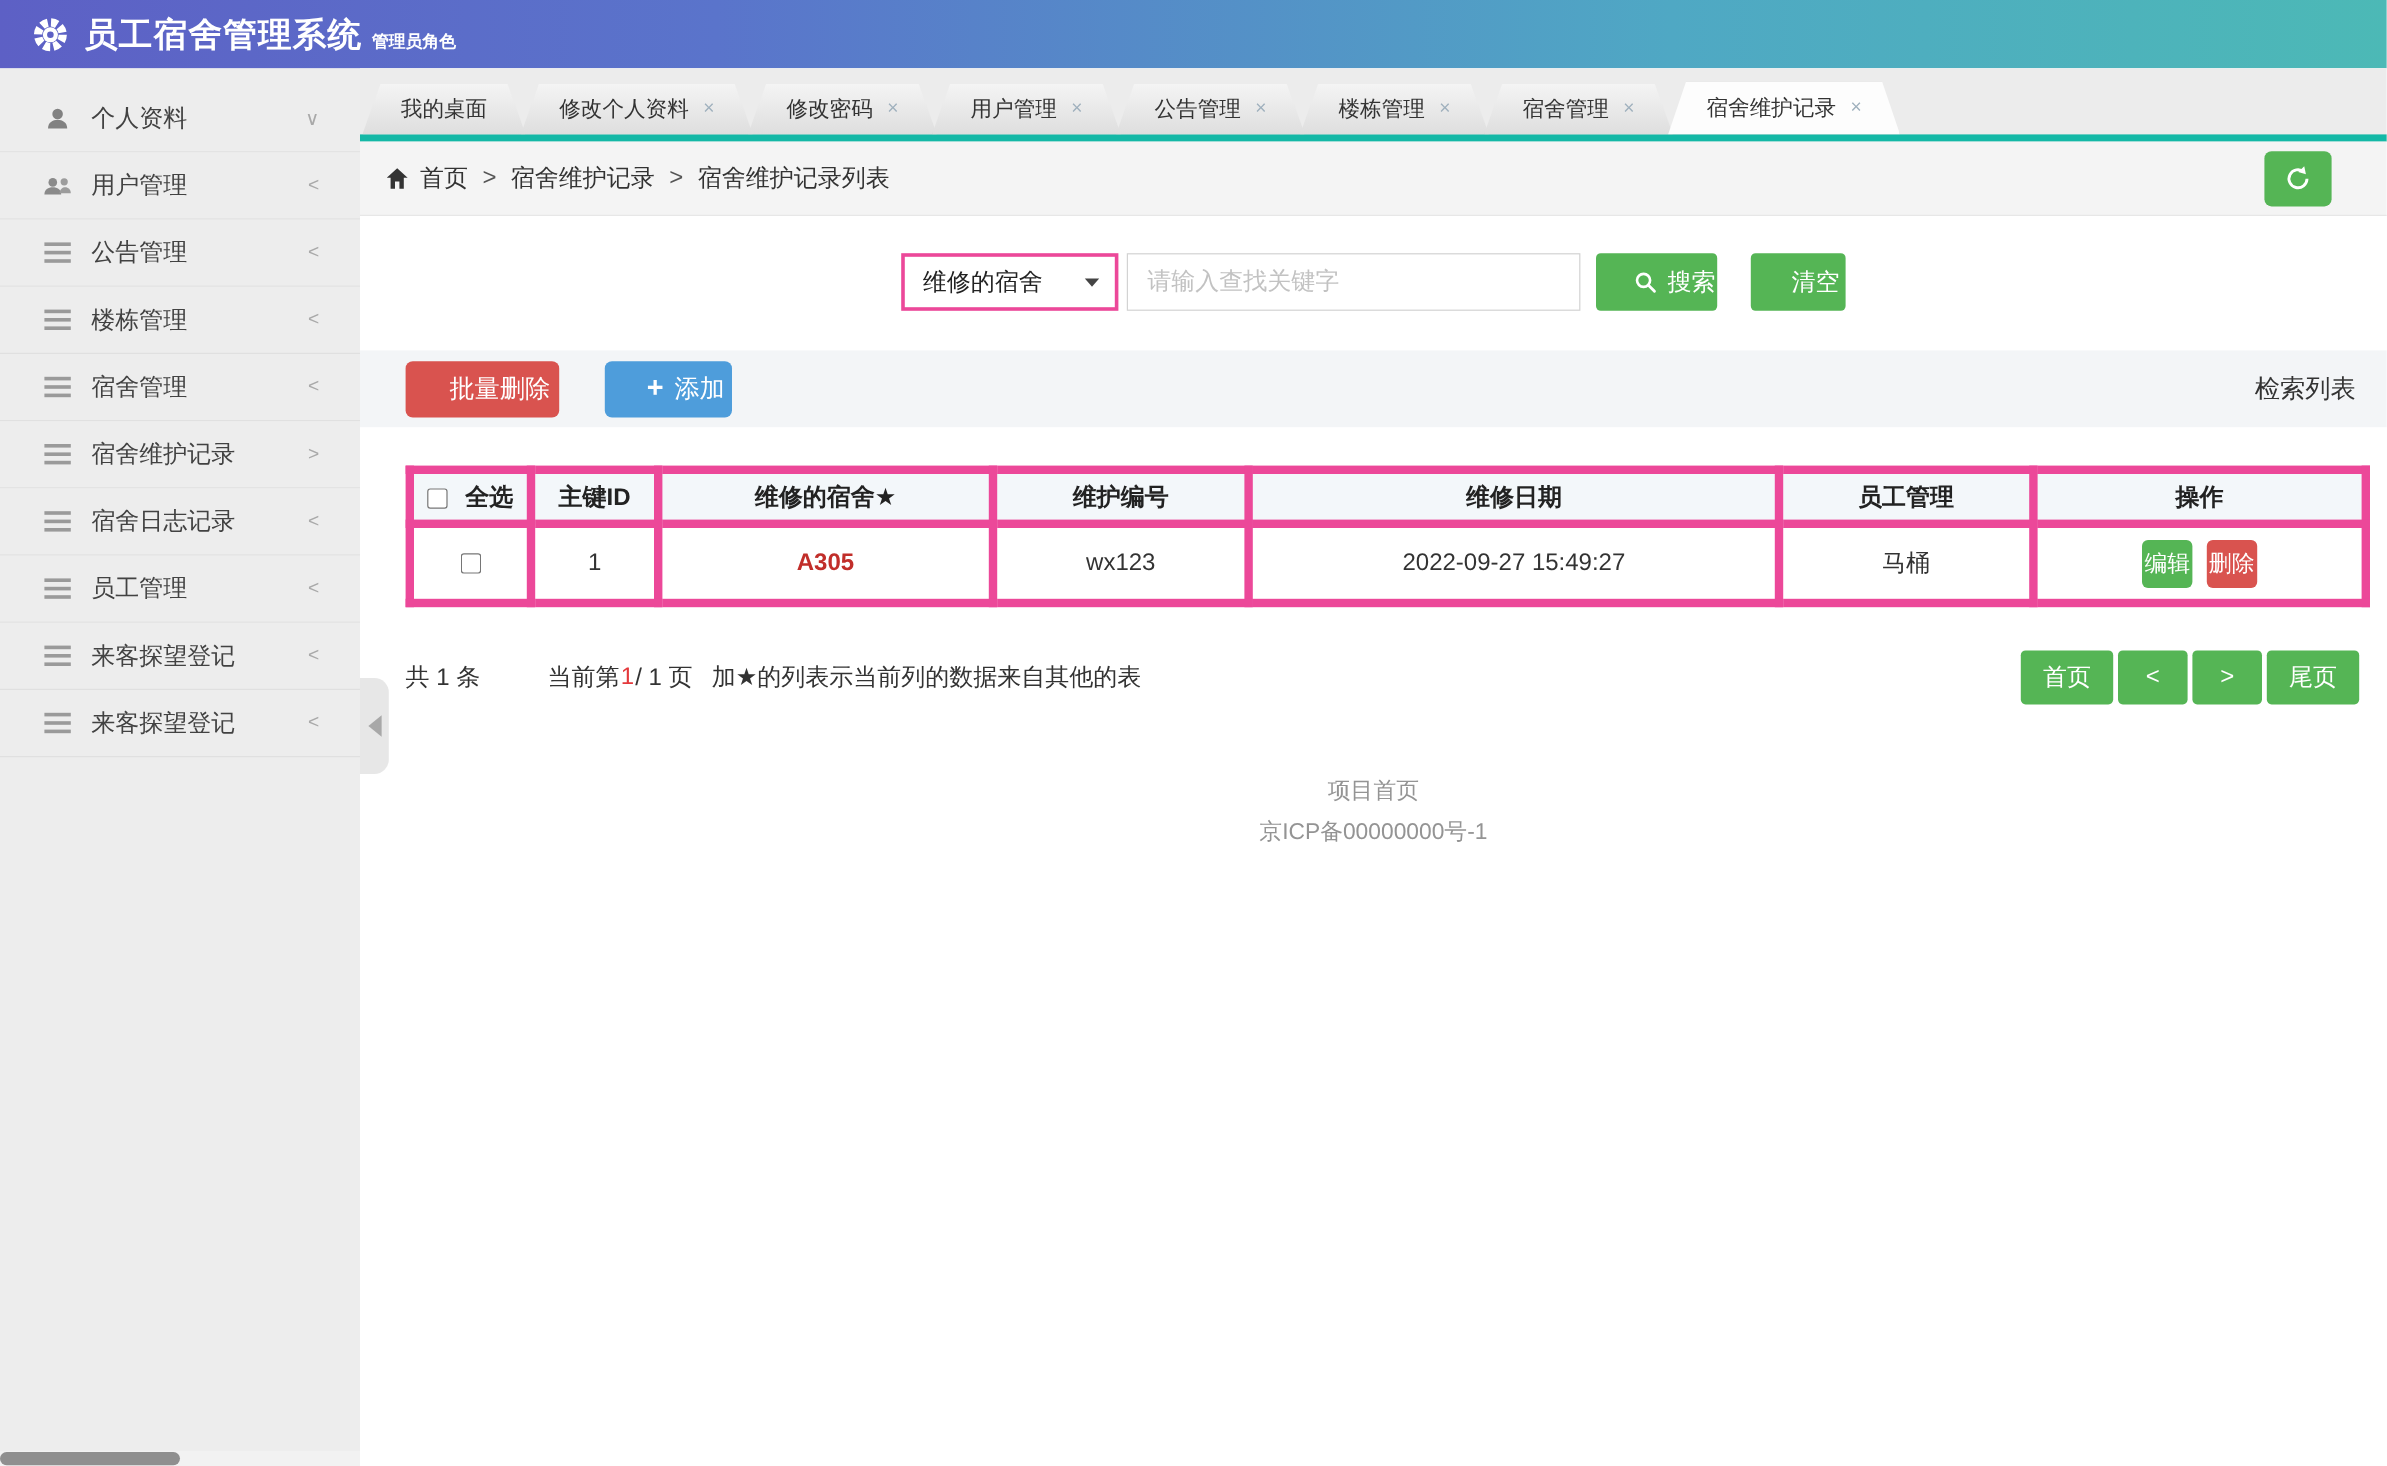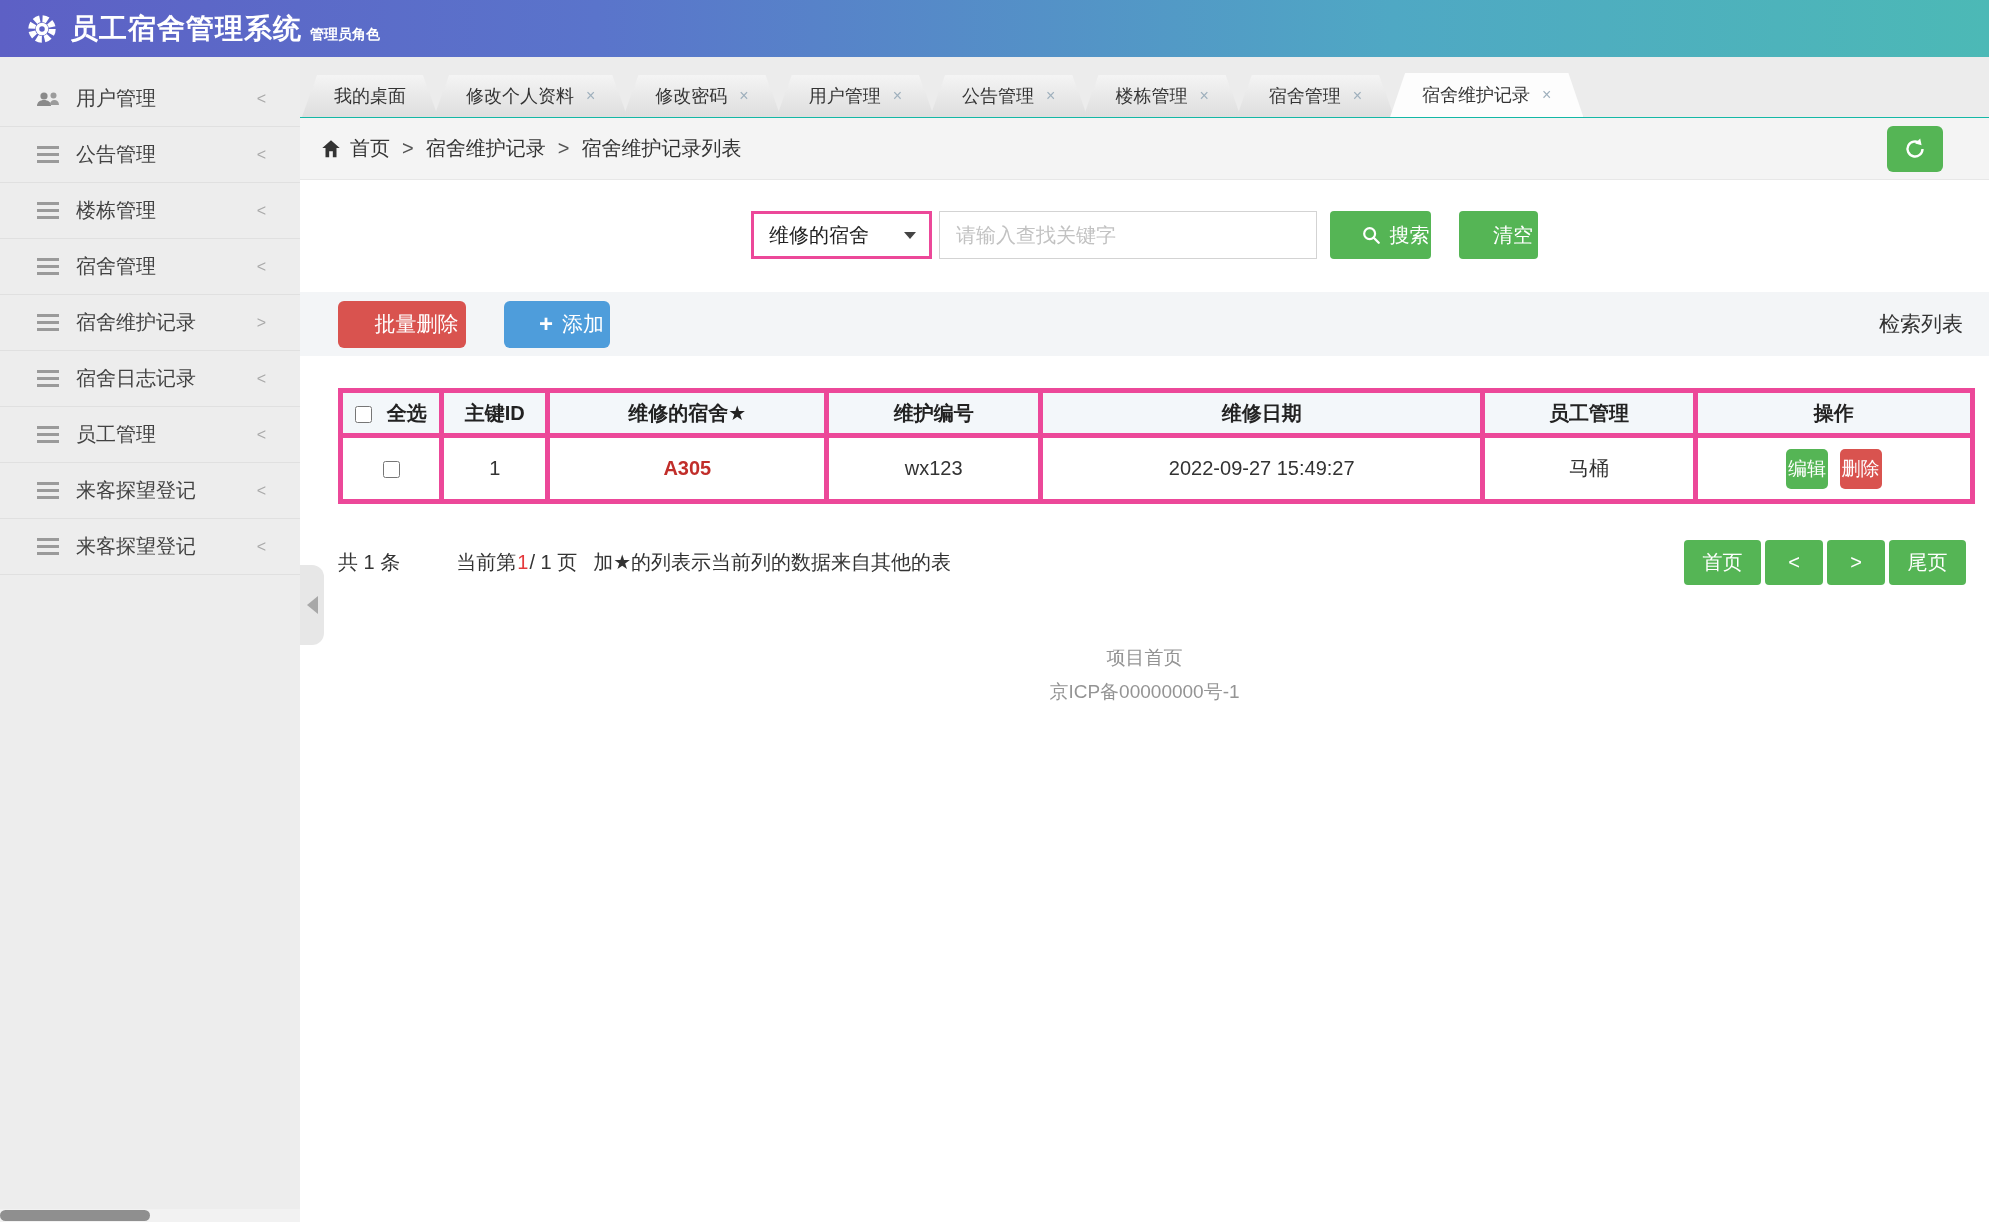--- a/index.html
+++ b/index.html
@@ -35,21 +35,21 @@
           border-radius:0 12px 12px 0; display:flex; align-items:center; justify-content:center; cursor:pointer; }
   .flap-tri { width:0; height:0; border-top:9px solid transparent; border-bottom:9px solid transparent; border-right:11px solid #a8a8a8; }
 
   .h-scrolltrack { position:absolute; left:0; bottom:0; width:300px; height:13px; background:#f2f2f2; }
   .h-scrollthumb { position:absolute; left:0; top:1px; width:150px; height:11px; background:#8f8f8f; border-radius:6px; cursor:pointer; }
 
   
   .main { flex:1; min-width:0; display:flex; flex-direction:column; background:#fff; }
 
   
-  .tabbar { flex:0 0 61px; background:#ececec; display:flex; align-items:flex-end; border-bottom:1px solid #14b8a6; padding-left:2px; }
+  .tabbar { flex:0 0 61px; background:#ececec; display:flex; align-items:flex-end; border-bottom:6px solid #14b8a6; padding-left:2px; }
   .tab { height:42px; display:flex; align-items:center; gap:12px; padding:0 32px; font-size:18px; color:#333;
          background:linear-gradient(#f4f4f4,#dedede); clip-path:polygon(15px 0,calc(100% - 15px) 0,100% 100%,0 100%);
          filter:drop-shadow(0 0 1px #b9b9b9); margin-right:-4px; cursor:pointer; white-space:nowrap; }
   .tab.active { background:#fdfdfd; height:44px; }
   .tab-x { color:#9fb0bd; font-size:16px; cursor:pointer; }
 
   
   .crumbbar { flex:0 0 62px; background:#f4f4f4; border-bottom:1px solid #e7e7e7; display:flex; align-items:center; padding:0 46px 0 20px; }
   .crumb { font-size:20px; color:#333; display:flex; align-items:center; gap:12px; }
   .crumb .sep { color:#555; }
@@ -72,21 +72,21 @@
 
   .toolbar { margin-top:33px; height:64px; background:#f3f5f7; display:flex; align-items:center; padding:0 26px 0 38px; }
   .btn-danger { width:128px; height:47px; background:#d9534f; border-radius:6px; font-size:21px; }
   .btn-add { width:106px; height:47px; margin-left:38px; background:#4e9ddb; border-radius:6px; font-size:21px;
              display:flex; align-items:center; justify-content:center; gap:9px; }
   .plus { font-size:24px; font-weight:bold; line-height:1; }
   .toolbar-title { margin-left:auto; font-size:21px; color:#333; }
 
   .table-wrap { margin:32px 14px 0 38px; }
   table { width:100%; border-collapse:collapse; table-layout:fixed; }
-  th,td { border:5px solid #ec4899; text-align:center; }
+  th,td { border:7px solid #ec4899; text-align:center; }
   th { height:45px; background:#f3f7fa; font-size:20px; color:#222; font-weight:bold; }
   td { height:66px; background:#fff; font-size:20px; color:#333; }
   th.c-check { width:6.2%; } th.c-id { width:6.5%; } th.c-dorm { width:17.1%; } th.c-code { width:13.1%; }
   th.c-date { width:27.1%; } th.c-part { width:13%; } th.c-op { width:17%; }
   .chk { width:17px; height:17px; vertical-align:-3px; cursor:pointer; }
   .th-check-label { margin-left:9px; }
   .dorm-link { color:#c12e2a; font-weight:bold; }
   .op-btn { display:inline-block; padding:7px 2px; margin:0 3px; border-radius:5px; color:#fff; font-size:19px; cursor:pointer; }
   .op-edit { background:#55b555; }
   .op-del { background:#d9534f; }
@@ -117,20 +117,30 @@
       </svg>
     </span>
     <span class="header-title">员工宿舍管理系统</span>
     <span class="header-sub">管理员角色</span>
   </div>
 
   <div class="body-row">
 
     <div class="sidebar">
 
+      <div class="side-item">
+        <span class="side-icon">
+          <svg width="24" height="24" viewBox="0 0 24 24">
+              <circle cx="12" cy="8" r="4.4" fill="#818181"></circle>
+              <path d="M4 20c0-5 4-7.3 8-7.3s8 2.3 8 7.3z" fill="#818181"></path>
+            </svg>
+        </span>
+        <span>个人资料</span>
+        <span class="side-chev">∨</span>
+      </div>
 
       <div class="side-item">
         <span class="side-icon">
           <svg width="26" height="22" viewBox="0 0 26 22">
               <circle cx="9" cy="8" r="3.6" fill="#8a8a8a"></circle>
               <path d="M2 18c0-4 3.2-6 7-6s7 2 7 6z" fill="#8a8a8a"></path>
               <circle cx="18.5" cy="7.5" r="3" fill="#9c9c9c"></circle>
               <path d="M14.5 17c.6-3.4 2.6-5 4.8-5 2.6 0 4.7 1.8 4.7 5z" fill="#9c9c9c"></path>
             </svg>
         </span>

